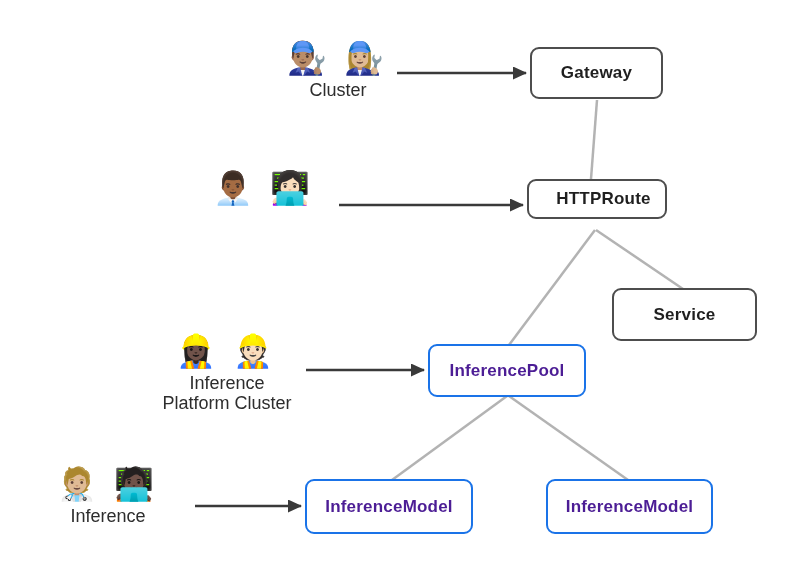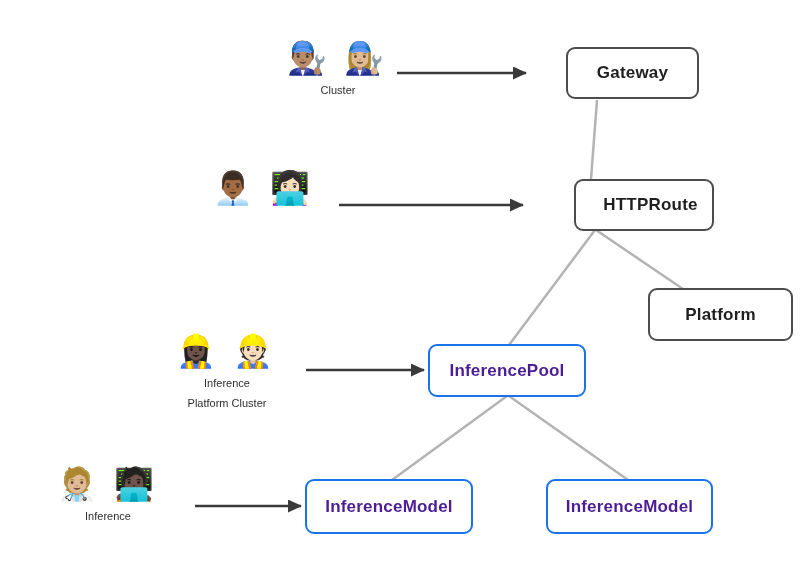--- a/index.html
+++ b/index.html
@@ -28,40 +28,39 @@
     justify-content: center;
     border-radius: 9px;
     background: #ffffff;
     font-size: 17px;
     font-weight: bold;
     letter-spacing: 0.2px;
   }
   .node.gray {
     border: 2.5px solid #4d4d4d;
     color: #1f1f1f;
-    margin-left: 36px;
   }
   .node.blue {
     border: 2.5px solid #1a73e8;
     color: #4c1d95;
   }
   .persona {
     position: absolute;
     width: 160px;
     text-align: center;
   }
   .persona .emojis {
     font-size: 32px;
     line-height: 40px;
     letter-spacing: 4px;
     white-space: nowrap;
   }
   .persona .label {
     margin-top: 2px;
-    font-size: 11px;
+    font-size: 18px;
     line-height: 20px;
     color: #2d2d2d;
     white-space: nowrap;
   }
 </style>
 </head>
 <body>
 
 <div class="canvas">
 
@@ -79,23 +78,23 @@
     <line x1="509" y1="396" x2="628" y2="480" stroke="#b3b3b3" stroke-width="2.5"></line>
 
     <line x1="397" y1="73" x2="526" y2="73" stroke="#3a3a3a" stroke-width="2.5" marker-end="url(#arrowhead)"></line>
     <line x1="339" y1="205" x2="523" y2="205" stroke="#3a3a3a" stroke-width="2.5" marker-end="url(#arrowhead)"></line>
     <line x1="306" y1="370" x2="424" y2="370" stroke="#3a3a3a" stroke-width="2.5" marker-end="url(#arrowhead)"></line>
     <line x1="195" y1="506" x2="301" y2="506" stroke="#3a3a3a" stroke-width="2.5" marker-end="url(#arrowhead)"></line>
   </svg>
 
   <div class="node gray" style="left:530px; top:47px; width:133px; height:52px;">Gateway</div>
 
-  <div class="node gray" style="left:538px; top:179px; width:140px; height:52px;padding-left:13px;">HTTPRoute</div>
+  <div class="node gray" style="left:527px; top:179px; width:140px; height:40px;padding-left:13px;">HTTPRoute</div>
 
-  <div class="node gray" style="left:612px; top:288px; width:145px; height:53px;">Platform</div>
+  <div class="node gray" style="left:612px; top:288px; width:145px; height:53px;">Service</div>
 
   <div class="node blue" style="left:428px; top:344px; width:158px; height:53px;">InferencePool</div>
 
   <div class="node blue" style="left:305px; top:479px; width:168px; height:55px;">InferenceModel</div>
 
   <div class="node blue" style="left:546px; top:479px; width:167px; height:55px;">InferenceModel</div>
 
   <div class="persona" style="left:258px; top:38px;">
     <div class="emojis">👨🏽‍🔧 👩🏼‍🔧</div>
     <div class="label">

